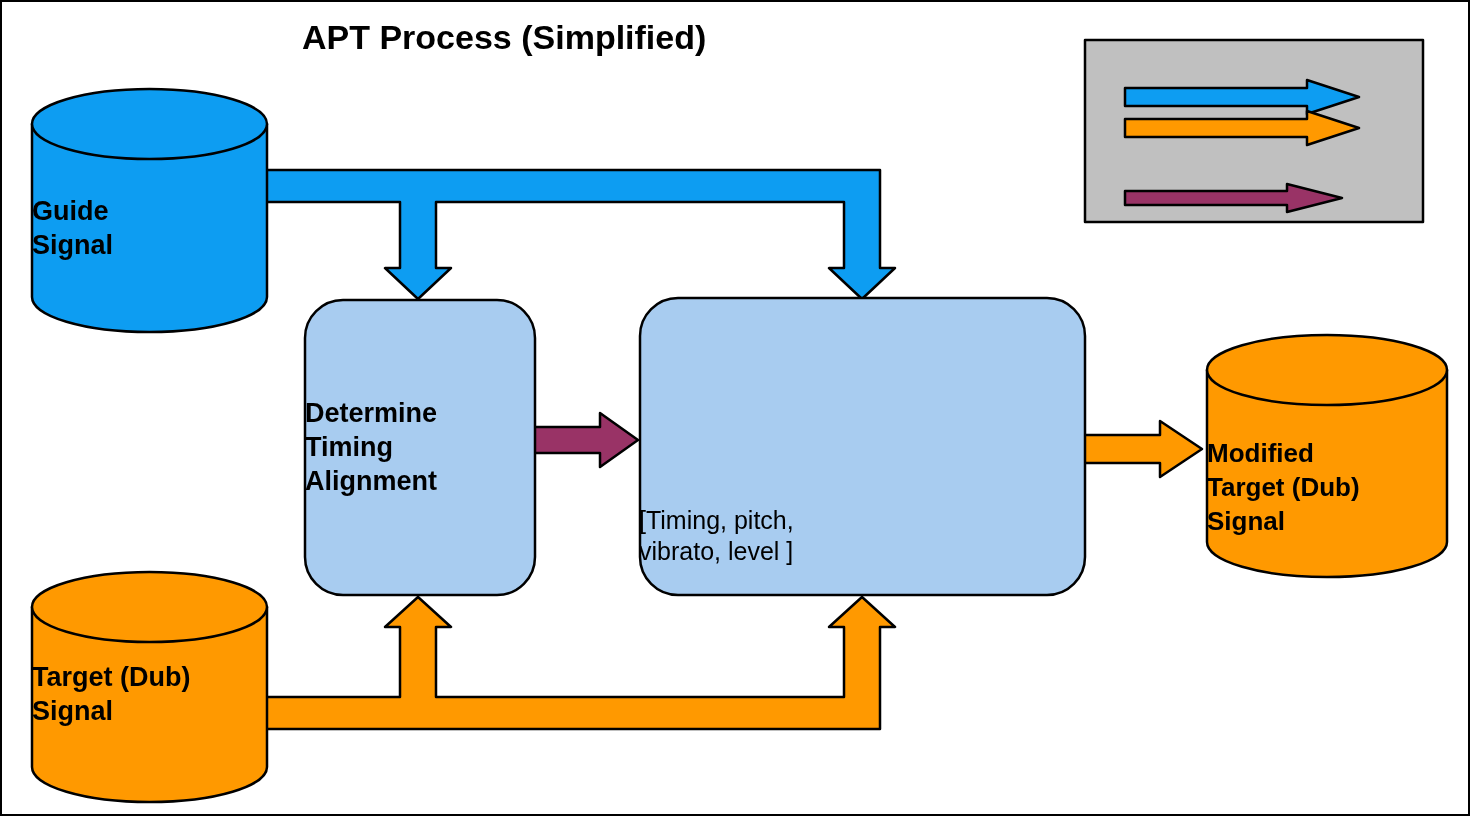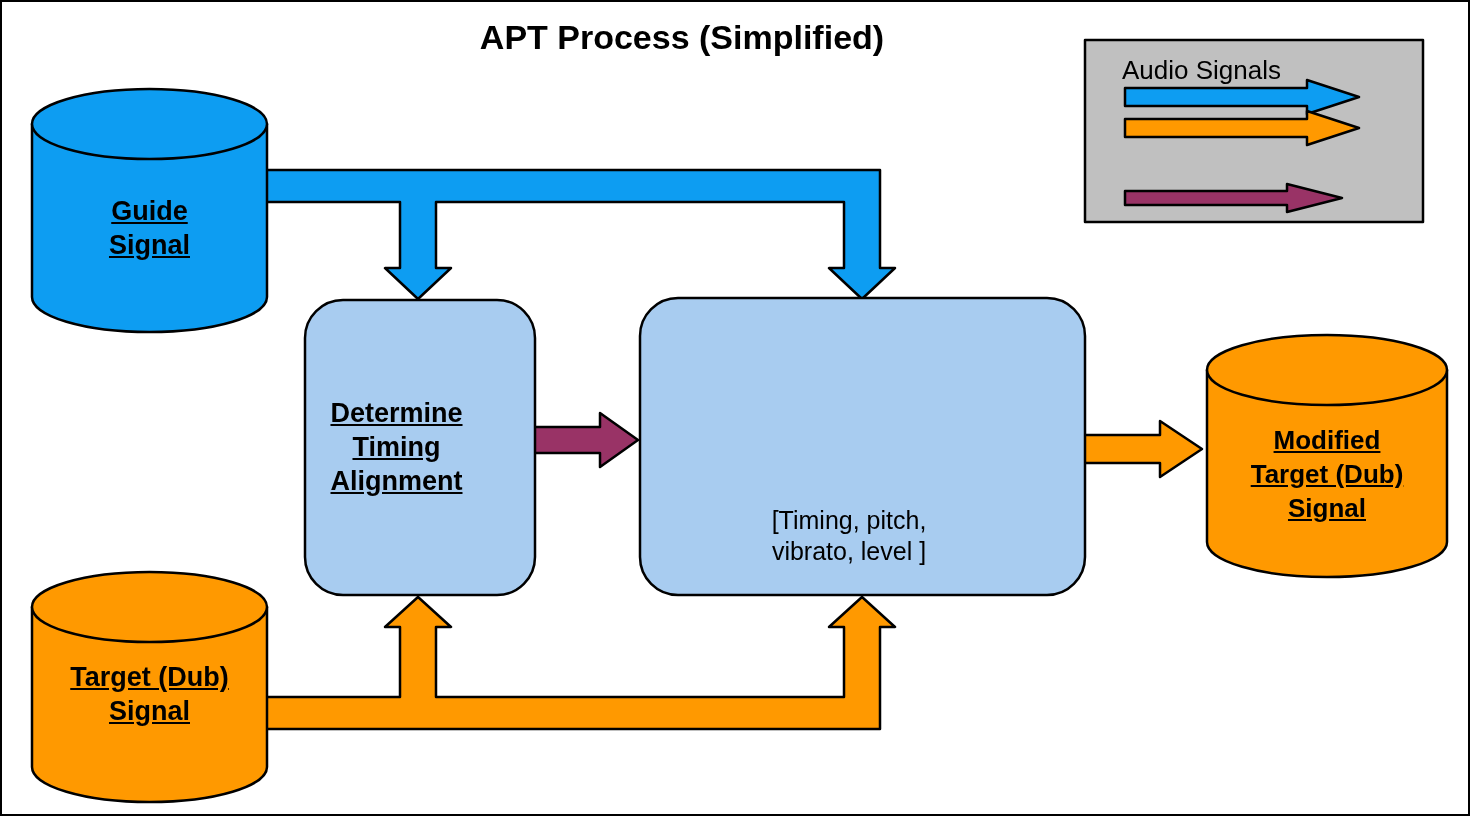--- a/index.html
+++ b/index.html
@@ -8,33 +8,32 @@
     width:1466px;height:812px;
     border:2px solid #000;
     background:#fff;
     font-family:"Liberation Sans", sans-serif;
     color:#000;
     overflow:hidden;
   }
   .canvas svg{position:absolute;left:0;top:0;}
   .label{
     position:absolute;
-    text-align:center;
+    text-align:left;
     white-space:pre-line;
     color:#000;
   }
   .title{
     font-size:34px;
     font-weight:bold;
   }
   .node-label{
     font-size:27px;
     font-weight:bold;
     line-height:34px;
-    text-decoration:underline;
   }
   .sub-label{
     font-size:25px;
     font-weight:normal;
     line-height:31px;
   }
   .legend-label{
     font-size:26px;
     font-weight:normal;
     text-align:left;
@@ -78,33 +77,32 @@
     </g>
 
     <g class="outlined" fill="#ff9900">
       <path d="M1205,368 L1205,540 A120,35 0 0 0 1445,540 L1445,368 Z"></path>
       <ellipse cx="1325" cy="368" rx="120" ry="35"></ellipse>
     </g>
   </svg>
 
   <div class="label title" style="left:300px;top:16px;width:760px;">APT Process (Simplified)</div>
 
-  <div class="label legend-label" style="left:1120px;top:53px;width:280px;">Audio Signals</div>
 
   <div class="label node-label" style="left:30px;top:192px;width:235px;">Guide
 Signal</div>
 
   <div class="label node-label" style="left:30px;top:658px;width:235px;">Target (Dub)
 Signal</div>
 
   <div class="label node-label" style="left:303px;top:394px;width:183px;">Determine
 Timing
 Alignment</div>
 
 
   <div class="label sub-label" style="left:637px;top:503px;width:420px;">[Timing, pitch,
 vibrato, level ]</div>
 
-  <div class="label node-label" style="left:1205px;top:421px;width:240px;font-size:26px;">Modified
+  <div class="label node-label" style="left:1205px;top:434px;width:240px;font-size:26px;">Modified
 Target (Dub)
 Signal</div>
 
 </div>
 
 </body></html>

